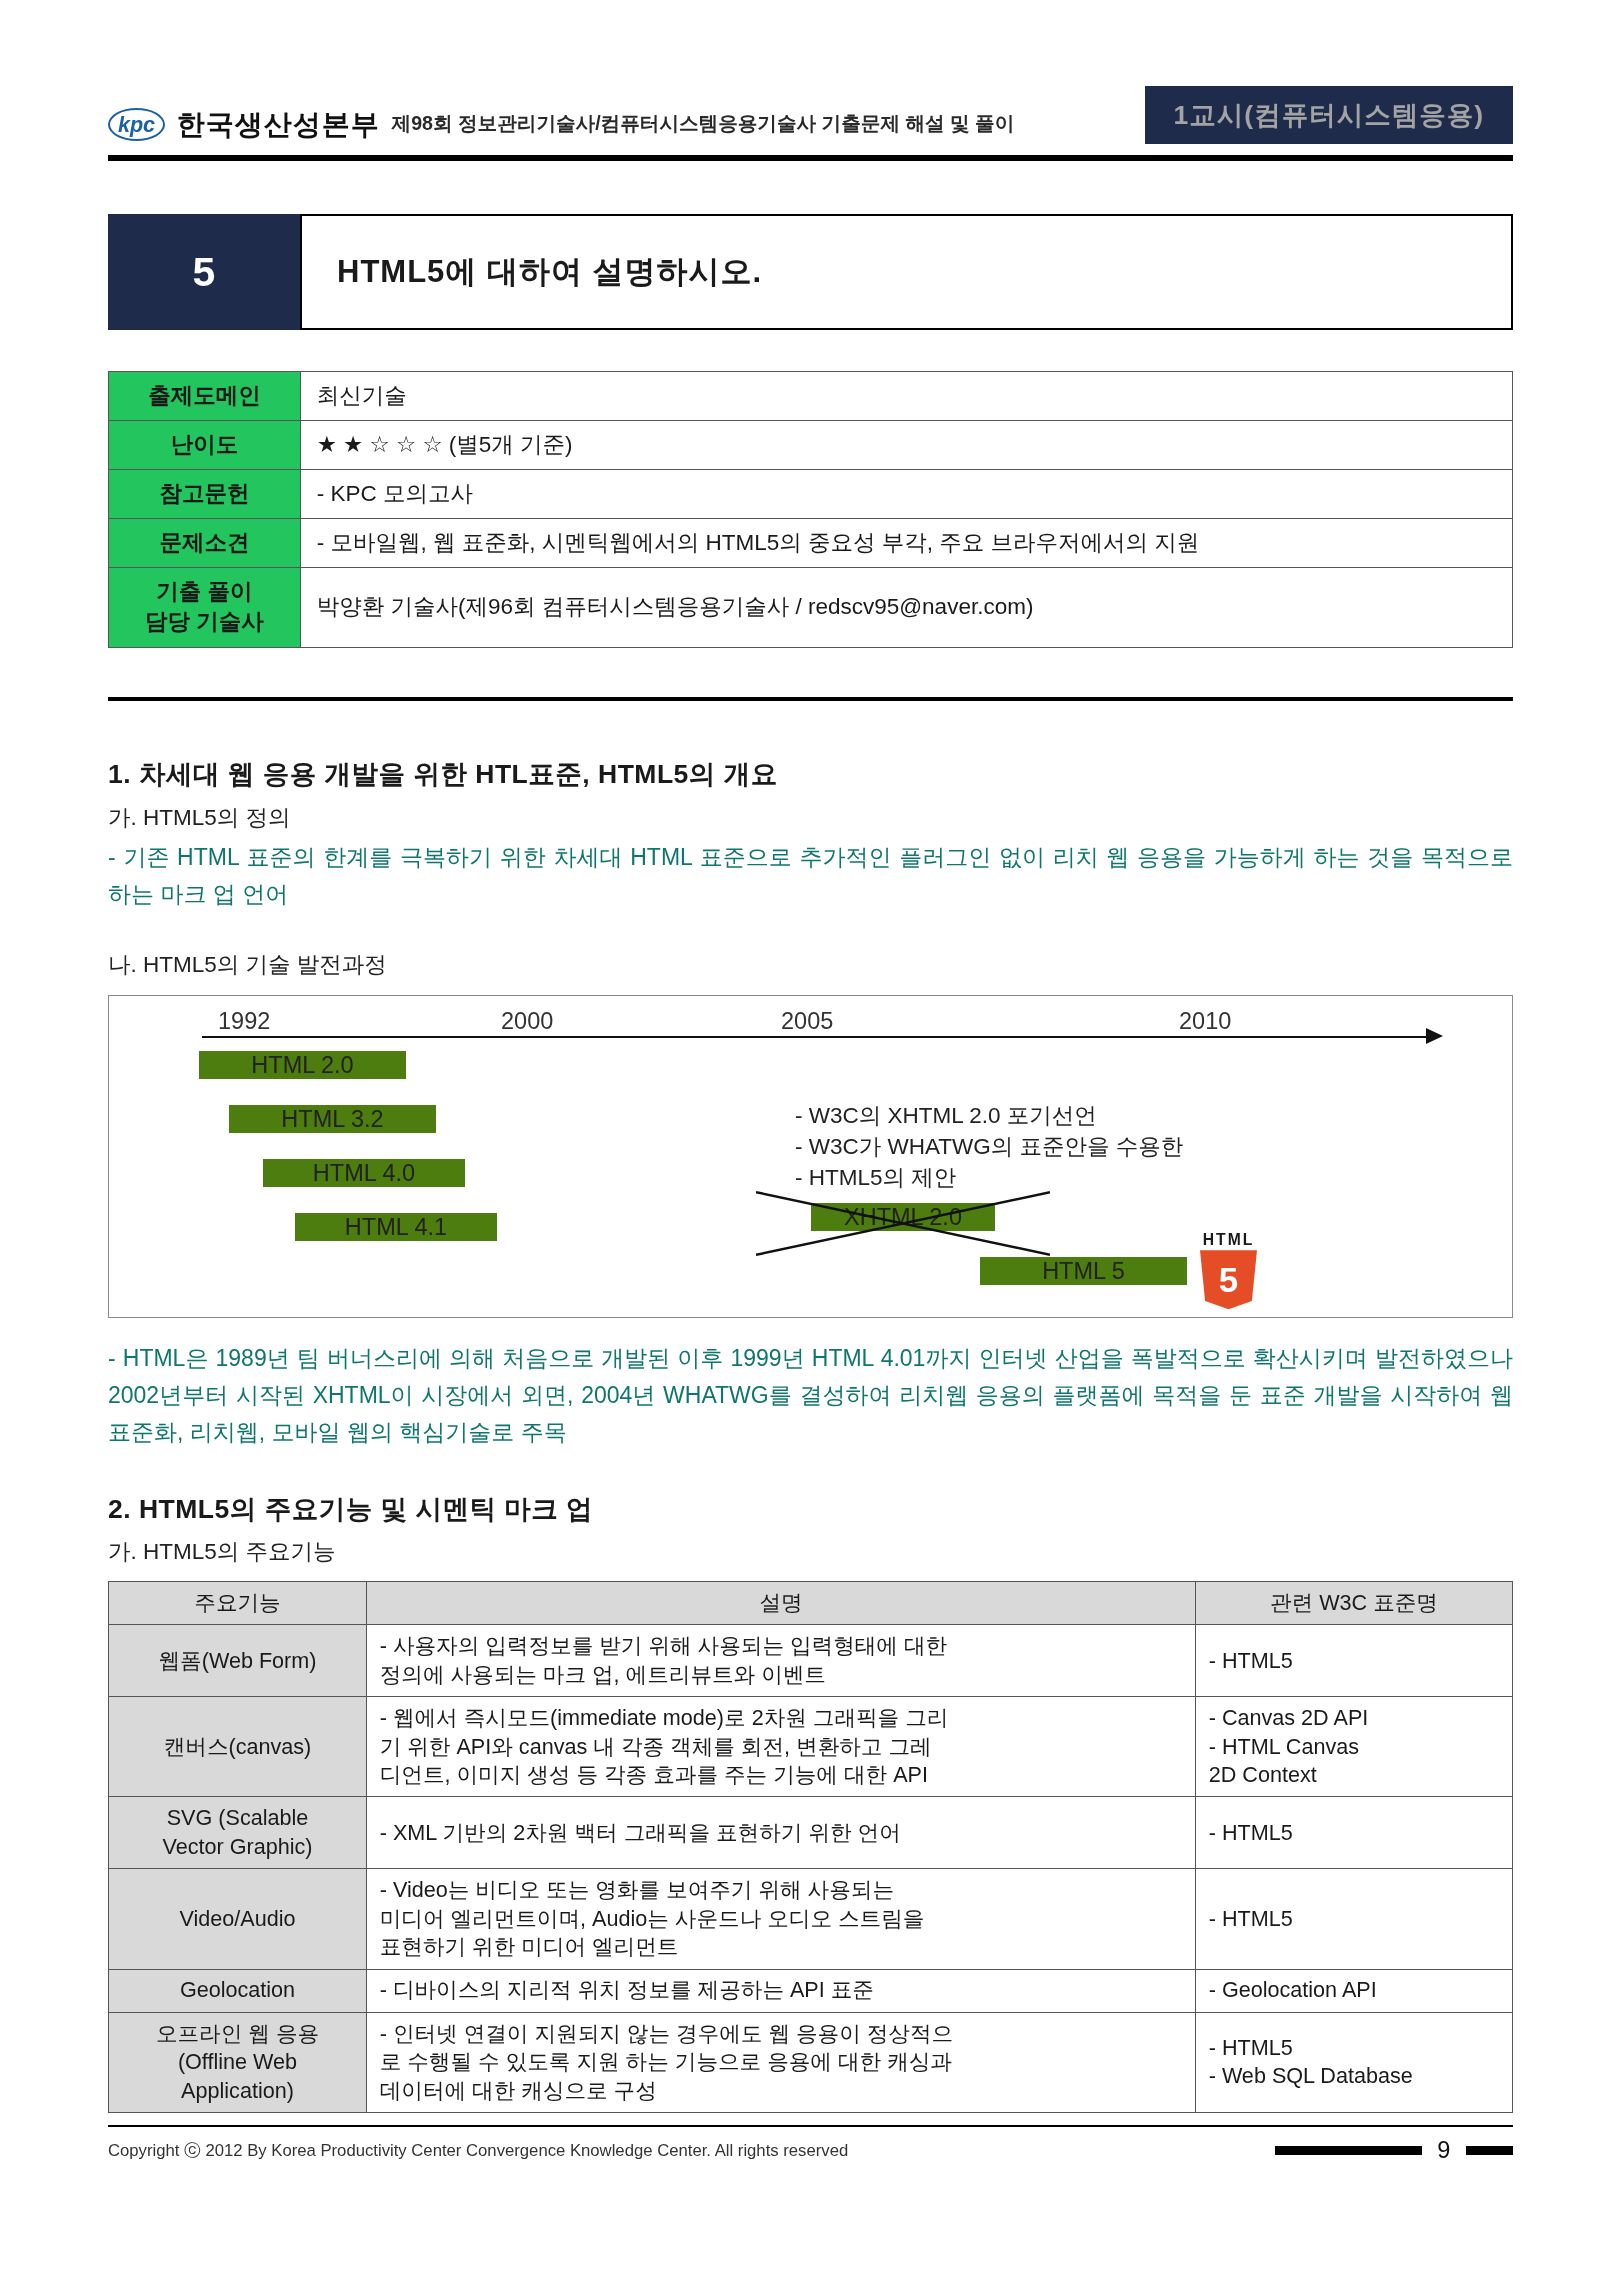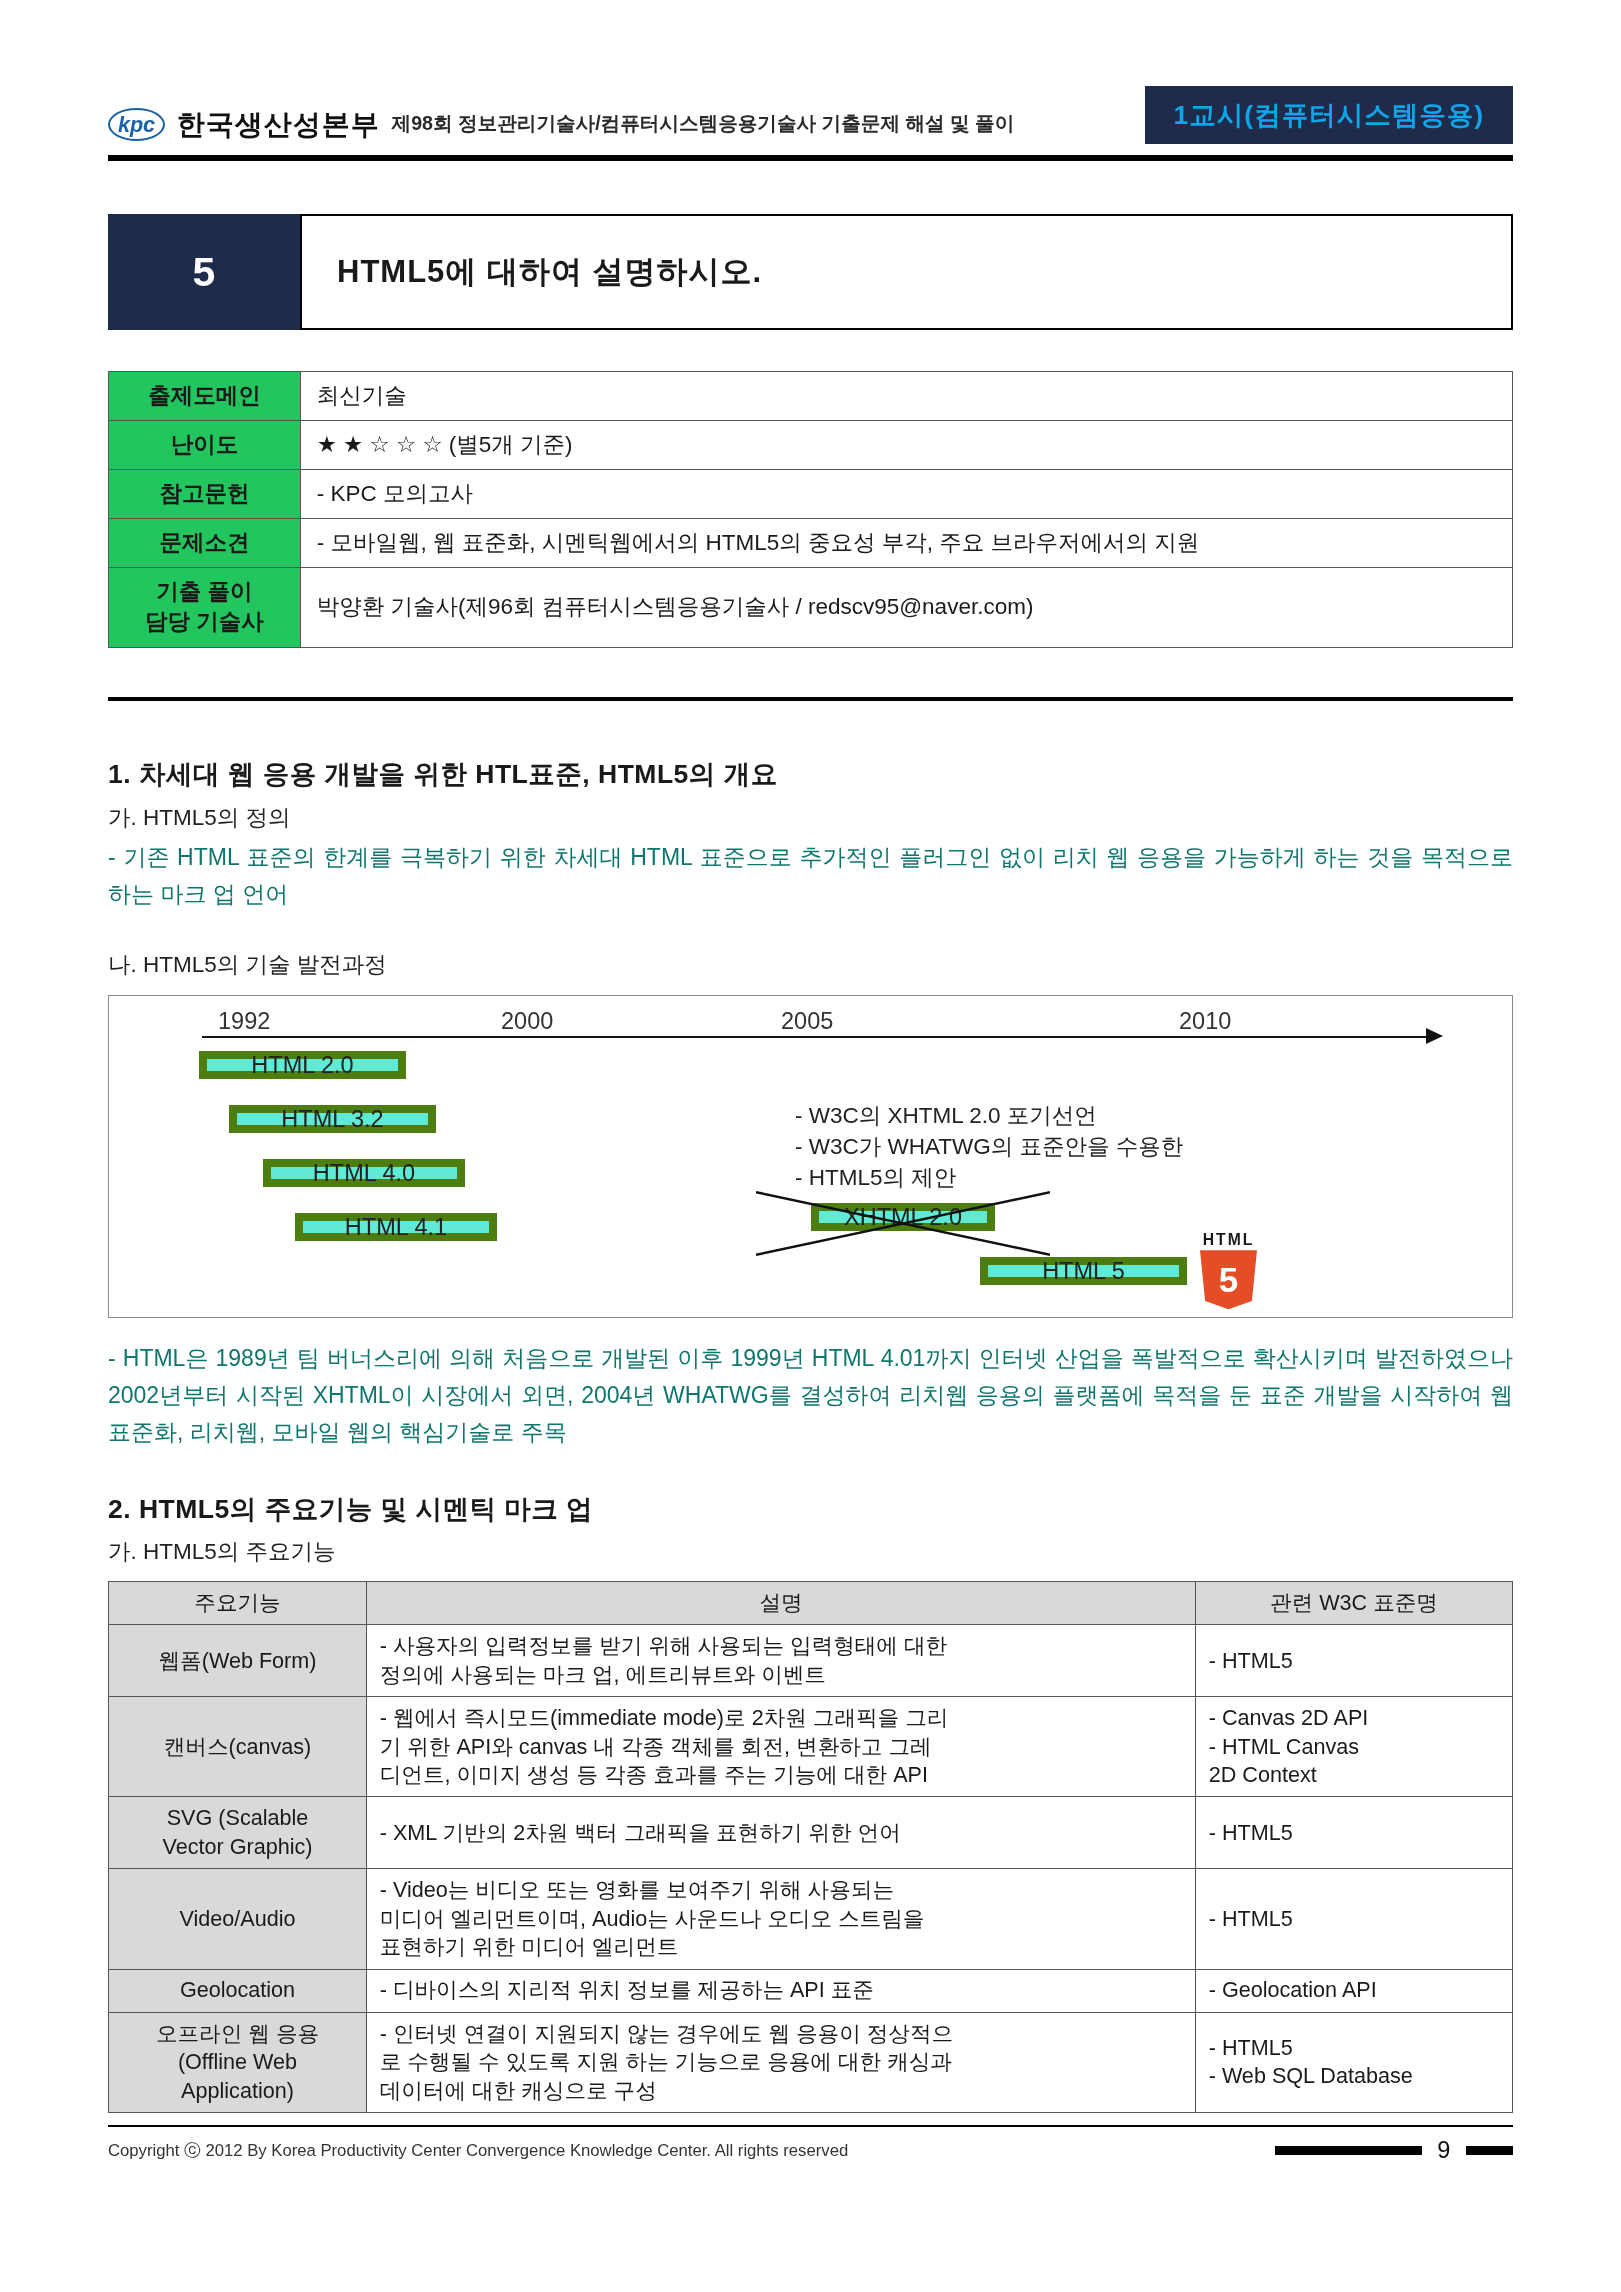--- a/index.html
+++ b/index.html
@@ -8,21 +8,21 @@
   .page { position:relative; width:1621px; height:2293px; padding:86px 108px 0 108px; }
 
   
   .header { display:flex; justify-content:space-between; align-items:flex-end; }
   .header-left { display:flex; align-items:center; gap:11.8px; }
   .logo { display:inline-flex; align-items:center; justify-content:center;
     width:57px; height:33px; border:2.9px solid #1b61a8; border-radius:50%;
     color:#1b61a8; font-weight:bold; font-style:italic; font-size:21.6px; }
   .org { font-size:28px; font-weight:bold; color:#111; letter-spacing:1px; }
   .subtitle { font-size:19.6px; font-weight:bold; color:#2a2a2a; padding-bottom:2px; }
-  .badge { background:#1e2b4a; color:#0ea5e9; font-weight:bold; font-size:26.5px;
+  .badge { background:#1e2b4a; color:#a3a3a3; font-weight:bold; font-size:26.5px;
     padding:10.8px 29px; letter-spacing:1px; }
   .top-rule { height:5.9px; background:#000; margin-top:11.8px; }
 
   
   .qblock { display:flex; margin-top:53px; height:116px; }
   .qnum { width:192px; background:#1e2b4a; color:#fff; display:flex;
     align-items:center; justify-content:center; font-size:41px; font-weight:bold; }
   .qtitle-box { flex:1; border:2px solid #000; display:flex; align-items:center; }
   .qtitle { font-size:31px; font-weight:bold; padding-left:35px; letter-spacing:1px; }
 
@@ -38,21 +38,21 @@
   .s-heading { font-size:26.5px; font-weight:bold; margin-top:55px; letter-spacing:0.5px; }
   .s-sub { font-size:22.5px; margin-top:9.8px; color:#222; }
   .s-text { font-size:23px; margin-top:5.9px; line-height:1.62; text-align:justify; color:#0f766e; }
 
   
   .diagram { position:relative; margin-top:15.7px; border:1px solid #8a8a8a; height:323px; width:100%; }
   .tl-year { position:absolute; font-size:23.5px; color:#333; top:11.8px; }
   .tl-line { position:absolute; left:93px; top:40px; width:1228px; border-top:2px solid #111; }
   .tl-arrowhead { position:absolute; left:1317px; top:32px; width:0; height:0;
     border-left:17.6px solid #111; border-top:8.8px solid transparent; border-bottom:8.8px solid transparent; }
-  .tbox { position:absolute; border:8px solid #4d7c0f; background:#5eead4; height:28px;
+  .tbox { position:absolute; border:6px solid #4d7c0f; background:#4d7c0f; height:28px;
     display:flex; align-items:center; justify-content:center; font-size:23.5px; color:#222; }
   .tl-notes { position:absolute; left:686px; top:104px; font-size:22.5px; color:#222; line-height:1.38; }
   .cross-svg { position:absolute; left:647px; top:192px; }
   .h5logo { position:absolute; left:1085px; top:235px; width:69px; text-align:center; }
   .h5logo .h5word { font-size:15.7px; font-weight:bold; color:#1a1a1a; letter-spacing:2px; }
   .h5shield { width:57px; height:59px; margin:1px auto 0; background:#e44d26; color:#fff;
     font-size:35px; font-weight:bold; display:flex; align-items:center; justify-content:center;
     clip-path:polygon(0 0,100% 0,91% 86%,50% 100%,9% 86%); }
 
   

